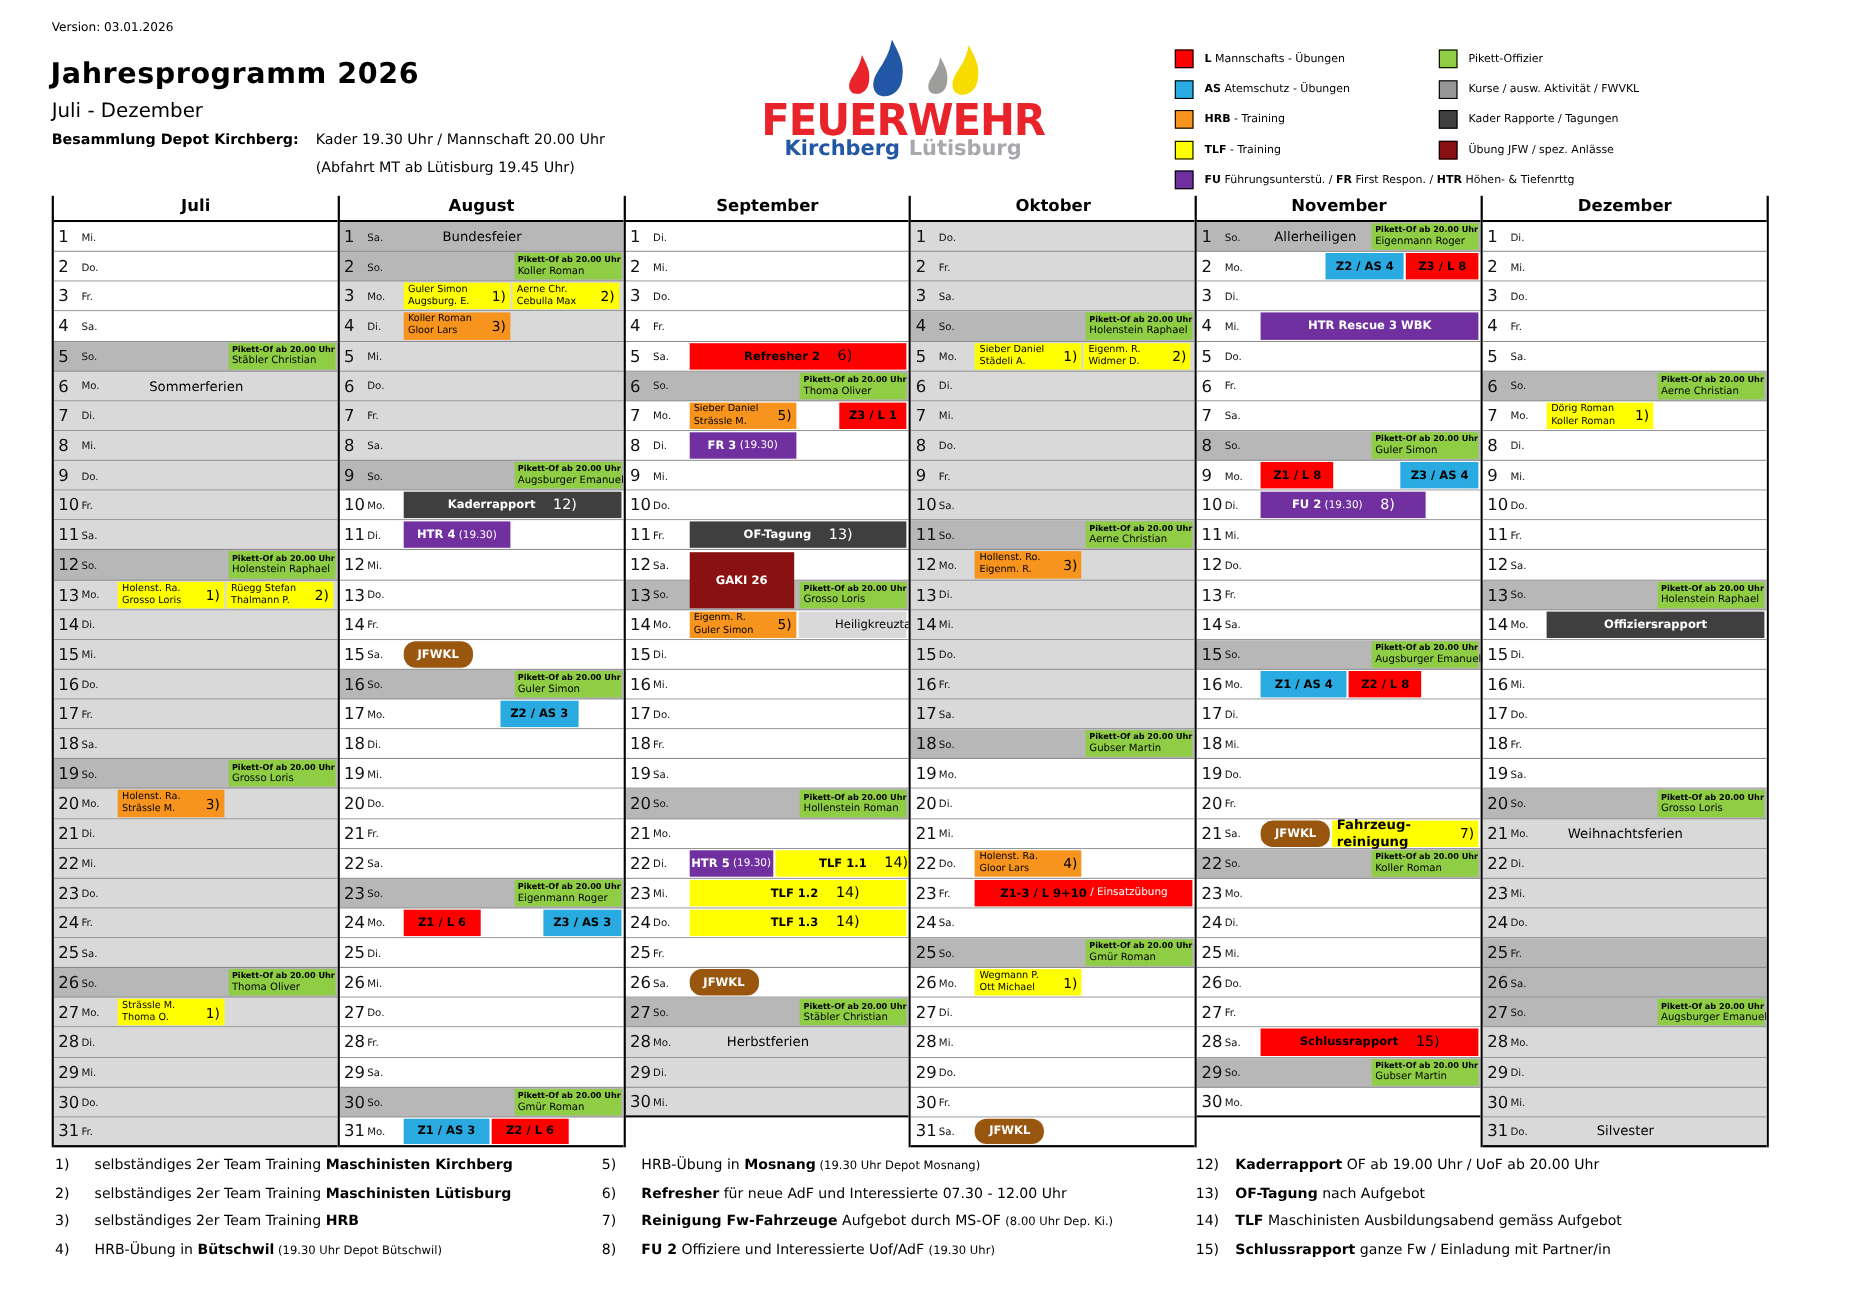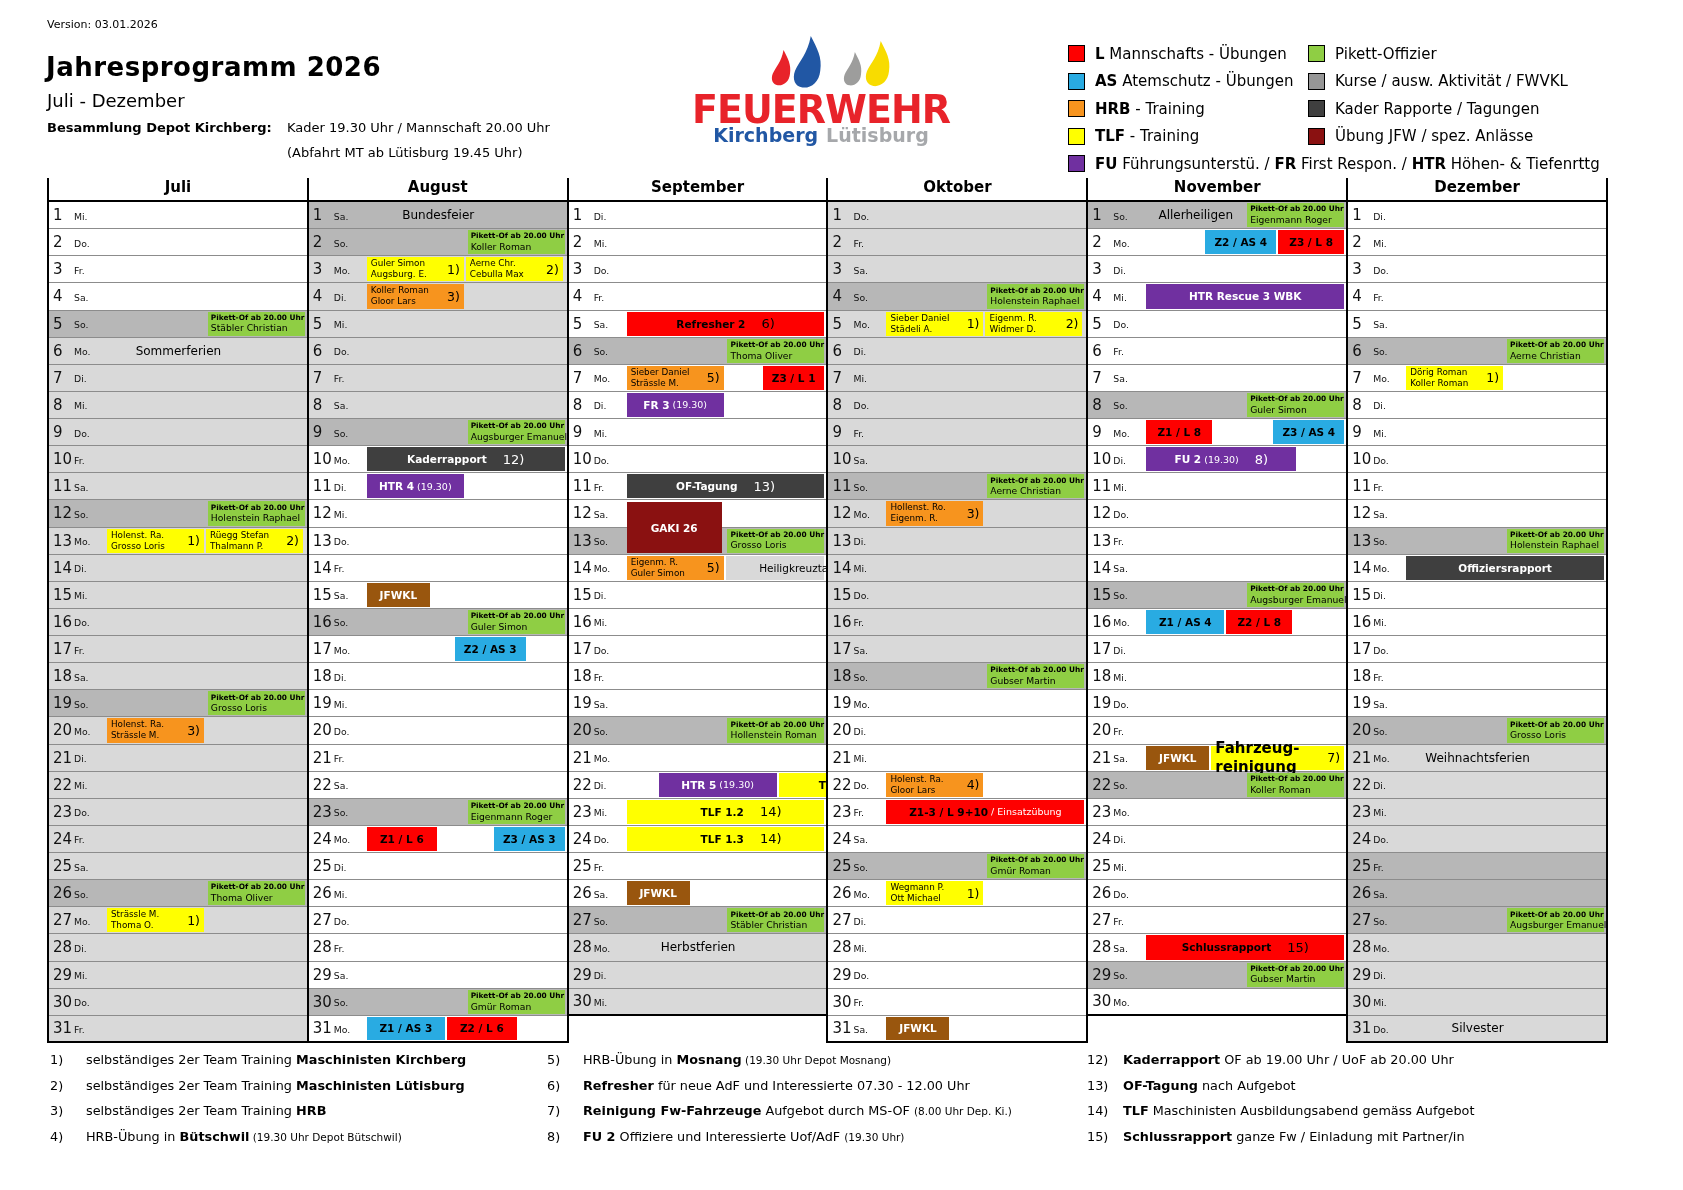--- a/index.html
+++ b/index.html
@@ -21,21 +21,21 @@
   #logo-sub{font-size:19px;font-weight:bold;margin-top:-2px;}
   #logo-sub .k{color:#2157a4;}
   #logo-sub .l{color:#a6a8ab;margin-left:8px;}
 
   
   #legend{position:absolute;left:1068px;top:40px;width:620px;}
   .lrow{display:flex;height:27.5px;}
   .litem{display:flex;align-items:center;}
   .litem.c1{width:240px;}
   .lbox{width:17px;height:17px;border:1px solid #000;margin-right:10px;flex:none;box-sizing:border-box;}
-  .ltext{font-size:15px;white-space:nowrap;}
+  .ltext{font-size:10px;white-space:nowrap;}
 
   
   #calendar{position:absolute;left:47px;top:178px;width:1561px;display:flex;}
   .mcol{flex:1;border-left:2px solid #000;box-sizing:border-box;background:#fff;min-width:0;}
   .mcol:last-child{border-right:2px solid #000;}
   .mhead{height:22px;font-weight:bold;font-size:15px;text-align:center;}
   .mgrid{border-top:2px solid #000;}
   .row{display:flex;align-items:center;height:27.13px;border-bottom:1px solid #8c8c8c;box-sizing:border-box;}
   .row.last{border-bottom:2px solid #000;}
   .row.empty{border-bottom:none;background:#fff;}
@@ -51,28 +51,28 @@
   .badge .b{font-weight:bold;font-size:10.5px;}
   .badge .r{font-size:9.5px;margin-left:3px;}
   .badge .n{font-size:13px;margin-left:16px;}
   .c-red{background:var(--c-red);}
   .c-blue{background:var(--c-blue);}
   .c-orange{background:var(--c-orange);}
   .c-yellow{background:var(--c-yellow);padding-left:40px;}
   .c-purple{background:var(--c-purple);color:#fff;}
   .c-dark{background:var(--c-dark);color:#fff;}
   .c-darkred{background:var(--c-darkred);color:#fff;}
-  .c-brown{background:var(--c-brown);color:#fff;}
+  .c-brown{background:var(--c-brown);color:#fff;border-radius:11px;}
   .badge .r.rw{color:#fff;}
   .badge.span2{height:51px;align-self:flex-start;margin-top:1px;position:relative;z-index:5;}
 
   .names{display:flex;align-items:center;height:100%;box-sizing:border-box;padding:0 4px;width:97px;flex:none;min-width:0;}
   .names .lines{flex:1;display:flex;flex-direction:column;justify-content:center;font-size:8.8px;line-height:1.25;overflow:hidden;}
   .names .n{font-size:12.5px;margin-left:2px;}
-  .names.boldlines .lines{font-weight:bold;font-size:15px;}
+  .names.boldlines .lines{font-weight:bold;font-size:12px;}
 
   .pikett{margin-left:auto;width:97px;height:100%;box-sizing:border-box;background:var(--c-green);
           padding:1px 3px;display:flex;flex-direction:column;justify-content:center;flex:none;}
   .pikett .p1{font-size:7.4px;font-weight:bold;line-height:1.3;white-space:nowrap;}
   .pikett .p2{font-size:9.2px;line-height:1.3;white-space:nowrap;}
 
   .lbl{flex:1;text-align:center;font-size:12px;margin-right:55px;white-space:nowrap;min-width:0;}
   .lbl.nm{margin-right:0;}
   .lbl.gray{background:var(--c-row_light);height:100%;display:flex;align-items:center;justify-content:center;
             font-size:10.5px;margin-right:0;padding-left:44px;}
@@ -775,21 +775,21 @@
           </div>
           <div class="row bg-w">
             <div class="dnum">21</div>
             <div class="dwd">Mo.</div>
             <div class="evs"></div>
           </div>
           <div class="row bg-w">
             <div class="dnum">22</div>
             <div class="dwd">Di.</div>
             <div class="evs">
-              <div class="badge c-purple" style="width: 118px; margin-left: 32px;">
+              <div class="badge c-purple" style="width: 76px;">
                 <span class="b">HTR 5</span>
                 <span class="r">(19.30)</span>
               </div>
               <div class="badge c-yellow" style="flex: 1 1 0%;">
                 <span class="b">TLF 1.1</span>
                 <span class="n">14)</span>
               </div>
             </div>
           </div>
           <div class="row bg-w">

